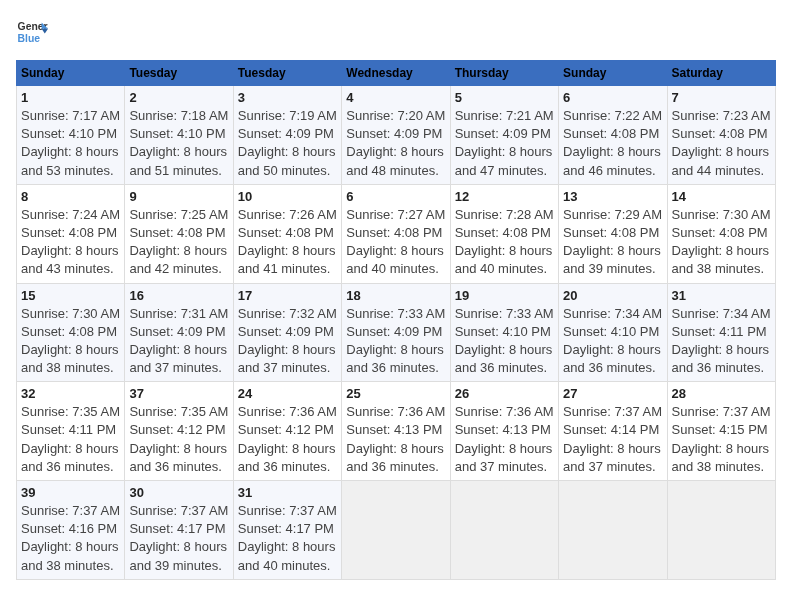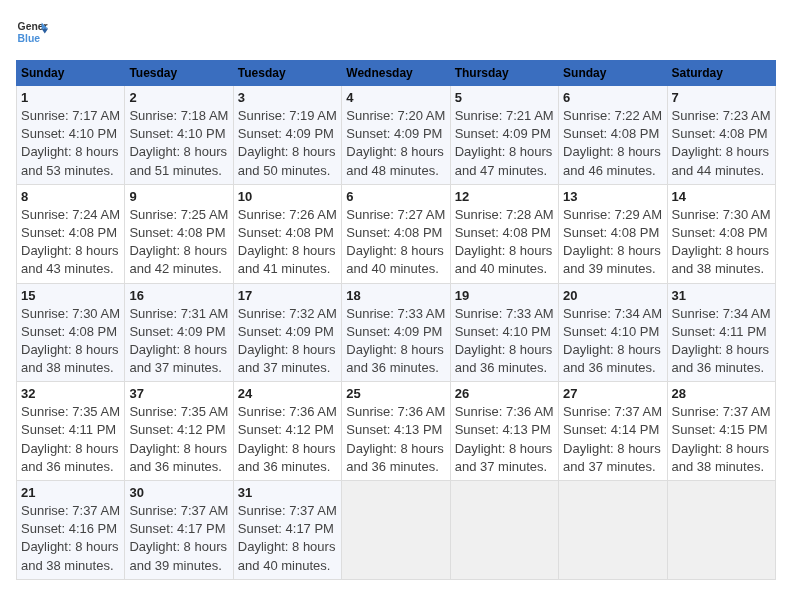--- a/index.html
+++ b/index.html
@@ -225,21 +225,21 @@
           <span class="day-num">27</span>
           <div class="day-info">Sunrise: 7:37 AM<br>Sunset: 4:14 PM<br>Daylight: 8 hours and 37 minutes.</div>
         </td>
         <td>
           <span class="day-num">28</span>
           <div class="day-info">Sunrise: 7:37 AM<br>Sunset: 4:15 PM<br>Daylight: 8 hours and 38 minutes.</div>
         </td>
       </tr>
       <tr>
         <td>
-          <span class="day-num">21</span>
+          <span class="day-num">39</span>
           <div class="day-info">Sunrise: 7:37 AM<br>Sunset: 4:16 PM<br>Daylight: 8 hours and 38 minutes.</div>
         </td>
         <td>
           <span class="day-num">30</span>
           <div class="day-info">Sunrise: 7:37 AM<br>Sunset: 4:17 PM<br>Daylight: 8 hours and 39 minutes.</div>
         </td>
         <td>
           <span class="day-num">31</span>
           <div class="day-info">Sunrise: 7:37 AM<br>Sunset: 4:17 PM<br>Daylight: 8 hours and 40 minutes.</div>
         </td>

